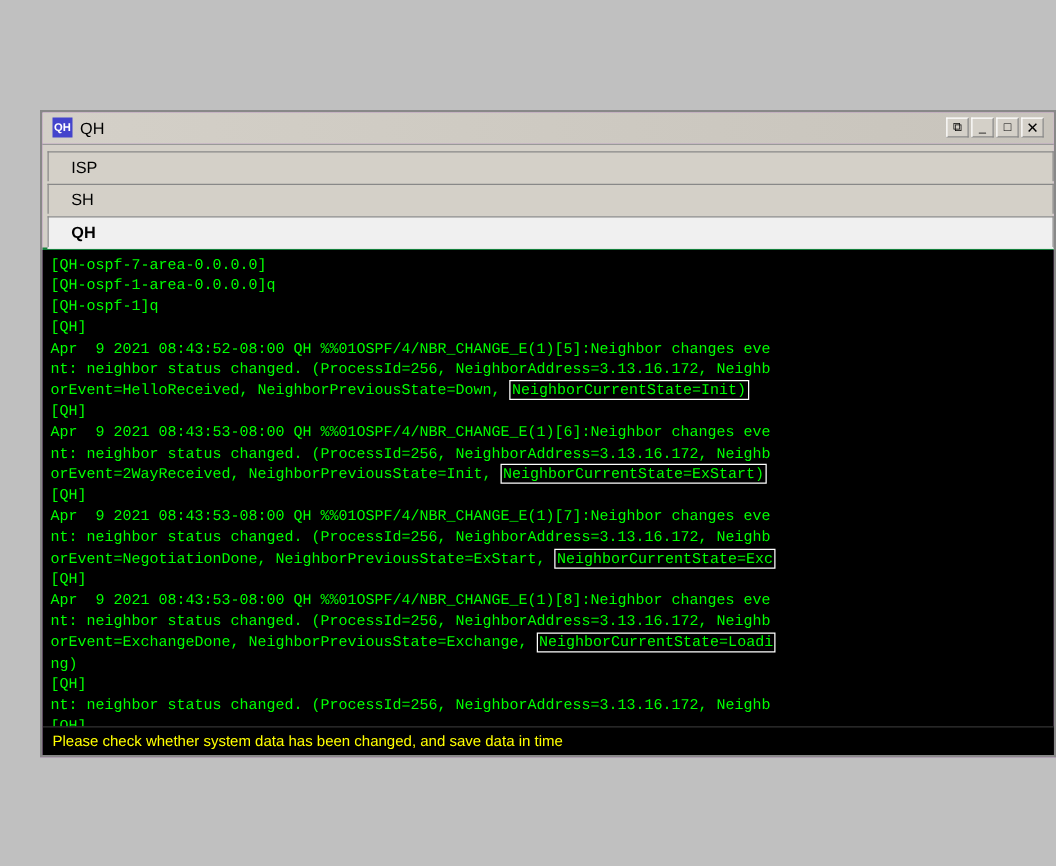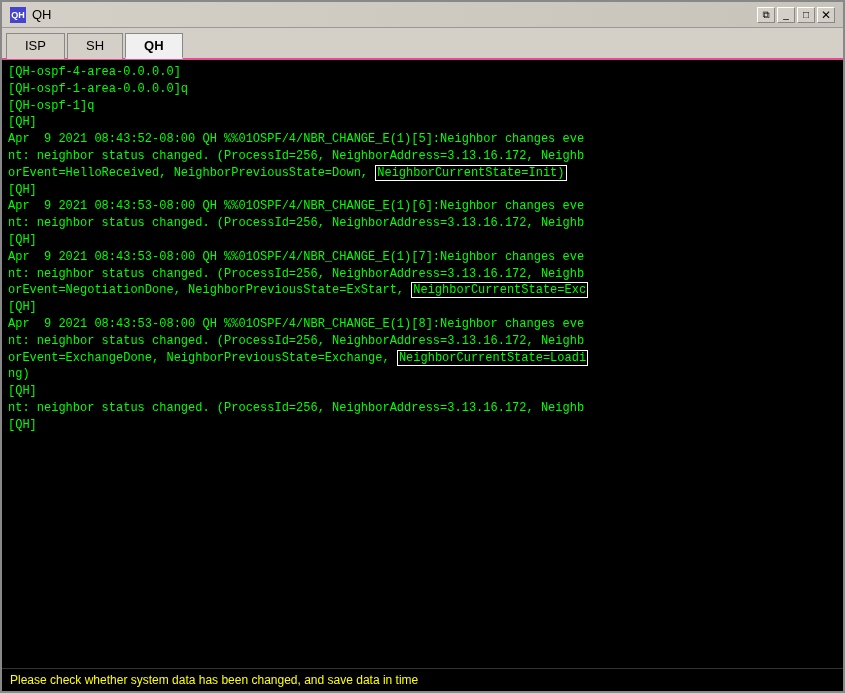--- a/index.html
+++ b/index.html
@@ -9,25 +9,26 @@
       background: #c0c0c0;
       display: flex;
       justify-content: center;
       align-items: center;
       width: 845px;
       height: 693px;
     }
 
     .window {
       width: 845px;
-      height: 693px;
+      height: 518px;
       background: #f0abfc;
       border: 2px solid #888;
       display: flex;
       flex-direction: column;
+      margin-left: 32px;
     }
 
     .title-bar {
       background: linear-gradient(to right, #d4d0c8, #c8c4bc);
       padding: 4px 8px;
       display: flex;
       align-items: center;
       justify-content: space-between;
       border-bottom: 1px solid #999;
       min-height: 26px;
@@ -73,24 +74,25 @@
       align-items: center;
       justify-content: center;
       font-size: 10px;
       cursor: pointer;
       font-family: Arial, sans-serif;
     }
 
     .tab-bar {
       display: flex;
       background: #d4d0c8;
-      border-bottom: 2px solid #ec4899;
+      border-bottom: 2px solid #15803d;
       padding-top: 4px;
       padding-left: 4px;
       gap: 2px;
+      flex-direction: column;
     }
 
     .tab {
       padding: 4px 18px;
       font-family: Arial, sans-serif;
       font-size: 13px;
       background: #d4d0c8;
       border: 1px solid #888;
       border-bottom: none;
       cursor: pointer;
@@ -180,30 +182,31 @@
   </div>
 
   <div class="tab-bar">
     <div class="tab">ISP</div>
     <div class="tab">SH</div>
     <div class="tab active">QH</div>
   </div>
 
   <div class="content-area">
     <div class="terminal" id="terminal">
-    <div class="log-line">[QH-ospf-4-area-0.0.0.0]</div>
+    <div class="log-line">[QH-ospf-7-area-0.0.0.0]</div>
         <div class="log-line">[QH-ospf-1-area-0.0.0.0]q</div>
         <div class="log-line">[QH-ospf-1]q</div>
         <div class="log-line">[QH]</div>
         <div class="log-line">Apr  9 2021 08:43:52-08:00 QH %%01OSPF/4/NBR_CHANGE_E(1)[5]:Neighbor changes eve</div>
         <div class="log-line">nt: neighbor status changed. (ProcessId=256, NeighborAddress=3.13.16.172, Neighb</div>
         <div class="log-line">orEvent=HelloReceived, NeighborPreviousState=Down, <span class="highlight-box">NeighborCurrentState=Init)</span></div>
         <div class="log-line">[QH]</div>
         <div class="log-line">Apr  9 2021 08:43:53-08:00 QH %%01OSPF/4/NBR_CHANGE_E(1)[6]:Neighbor changes eve</div>
         <div class="log-line">nt: neighbor status changed. (ProcessId=256, NeighborAddress=3.13.16.172, Neighb</div>
+        <div class="log-line">orEvent=2WayReceived, NeighborPreviousState=Init, <span class="highlight-box">NeighborCurrentState=ExStart)</span></div>
         <div class="log-line"></div>
         <div class="log-line">[QH]</div>
         <div class="log-line">Apr  9 2021 08:43:53-08:00 QH %%01OSPF/4/NBR_CHANGE_E(1)[7]:Neighbor changes eve</div>
         <div class="log-line">nt: neighbor status changed. (ProcessId=256, NeighborAddress=3.13.16.172, Neighb</div>
         <div class="log-line">orEvent=NegotiationDone, NeighborPreviousState=ExStart, <span class="highlight-box">NeighborCurrentState=Exc</span></div>
         <div class="log-line">[QH]</div>
         <div class="log-line">Apr  9 2021 08:43:53-08:00 QH %%01OSPF/4/NBR_CHANGE_E(1)[8]:Neighbor changes eve</div>
         <div class="log-line">nt: neighbor status changed. (ProcessId=256, NeighborAddress=3.13.16.172, Neighb</div>
         <div class="log-line">orEvent=ExchangeDone, NeighborPreviousState=Exchange, <span class="highlight-box">NeighborCurrentState=Loadi</span></div>
         <div class="log-line">ng)</div>

